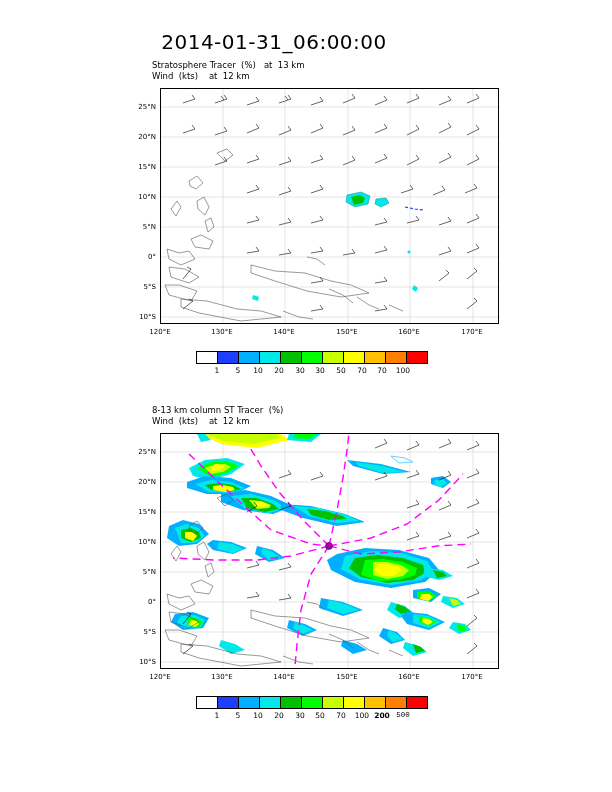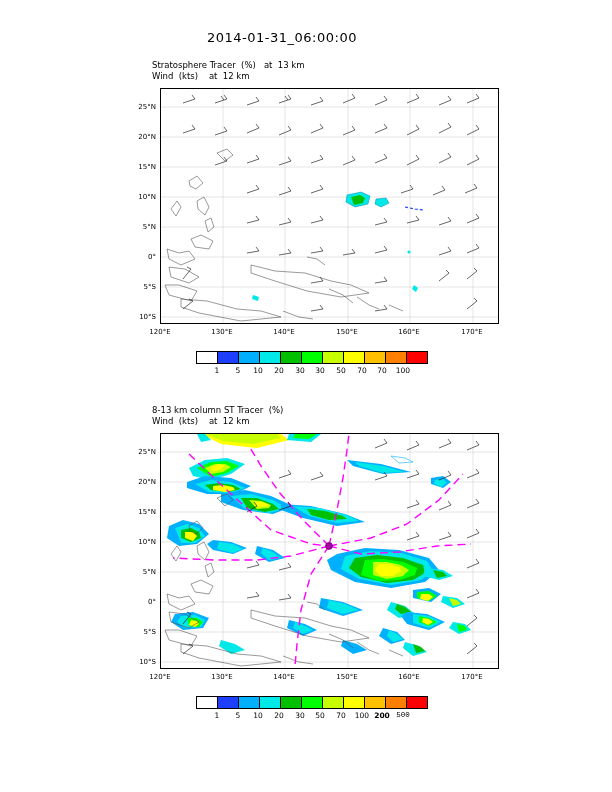--- a/index.html
+++ b/index.html
@@ -2,22 +2,22 @@
 <html><head>
 <meta charset="utf-8">
 <style>
   html,body{margin:0;padding:0;}
   body{
     width:612px;height:792px;background:#ffffff;
     font-family:"DejaVu Sans", sans-serif;
     position:relative;overflow:hidden;
   }
   .title{
-    position:absolute;left:16px;top:30px;width:532px;text-align:center;
-    font-size:13px;color:#000;letter-spacing:0.5px;
+    position:absolute;left:8px;top:30px;width:532px;text-align:center;
+    font-size:20px;color:#000;letter-spacing:0.5px;
   }
   .panel{position:absolute;}
   .panel-labels{position:absolute;font-size:8.5px;color:#000;line-height:11px;white-space:pre;}
   .map-frame{position:absolute;border:1px solid #000;background:#ffffff;overflow:hidden;}
   .axis-label{position:absolute;font-size:7px;color:#000;}
   .ylab{text-align:right;}
   .xlab{text-align:center;}
   svg{display:block;}
   .cbar{position:absolute;}
   .cbar-cells{position:absolute;display:flex;border:1px solid #000;}

